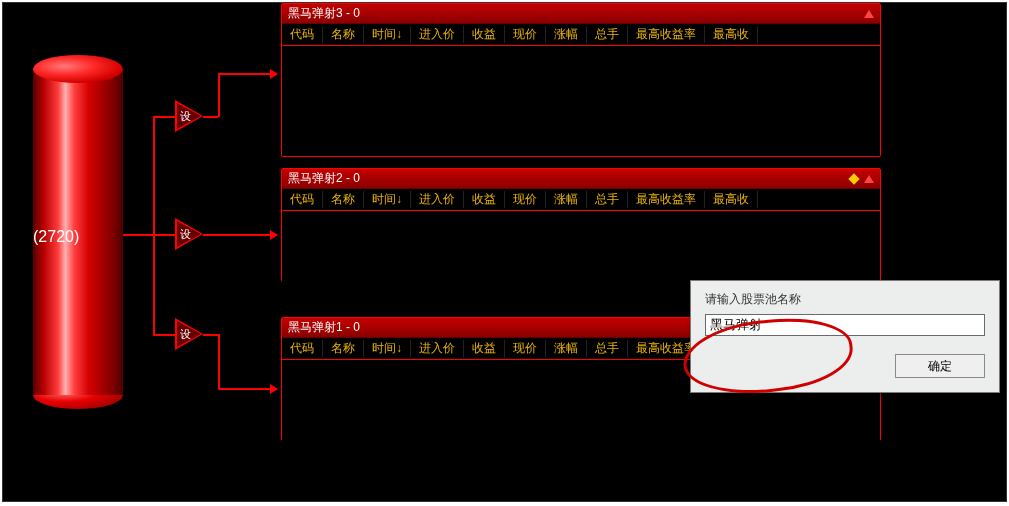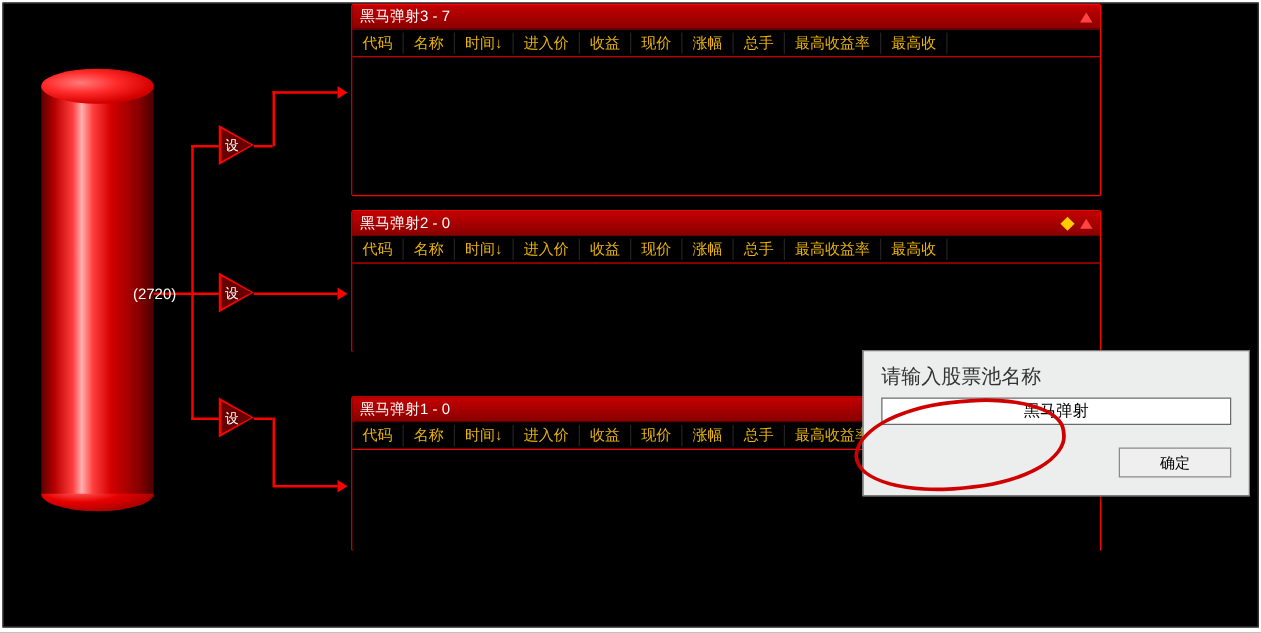--- a/index.html
+++ b/index.html
@@ -5,21 +5,21 @@
   * { box-sizing: border-box; margin: 0; padding: 0; }
   html, body { width: 1009px; height: 506px; background: #fff; font-family: "Microsoft YaHei", Arial, sans-serif; font-size: 12px; color: #fff; overflow: hidden; }
   .stage { position: relative; width: 1005px; height: 500px; margin: 2px; background: #000; border: 1px solid #333; }
 
   
   .cyl-top, .cyl-bot { position: absolute; left: 30px; width: 90px; height: 28px; border-radius: 50%; }
   .cyl-top { top: 52px; background: radial-gradient(ellipse at 35% 40%, #ff7a7a 0%, #ff2b2b 35%, #d40000 70%, #8a0000 100%); z-index: 3; }
   .cyl-bot { top: 378px; background: radial-gradient(ellipse at 35% 40%, #ff6a6a 0%, #e80000 40%, #a00000 80%, #660000 100%); z-index: 1; }
   .cyl-body { position: absolute; left: 30px; top: 66px; width: 90px; height: 326px; z-index: 2;
     background: linear-gradient(90deg, #5a0000 0%, #b80000 12%, #ff3d3d 28%, #ffb0b0 36%, #ff3d3d 46%, #d40000 62%, #8a0000 86%, #4d0000 100%); }
-  .cyl-label { position: absolute; left: 30px; top: 225px; width: 108px; text-align: right; color: #fff; z-index: 4; font-size: 12px; }
+  .cyl-label { position: absolute; left: 30px; top: 225px; width: 108px; text-align: left; color: #fff; z-index: 4; font-size: 16px; }
 
   
   .wire { position: absolute; background: #ff0000; z-index: 0; }
   .wire.h { height: 2px; }
   .wire.v { width: 2px; }
   .arrowR { position: absolute; width: 0; height: 0; border-left: 8px solid #ff0000; border-top: 5px solid transparent; border-bottom: 5px solid transparent; }
 
   
   .tri { position: absolute; width: 0; height: 0; border-left: 28px solid #ff0000; border-top: 16px solid transparent; border-bottom: 16px solid transparent; z-index: 2; }
   .tri-inner { position: absolute; width: 0; height: 0; border-left: 24px solid #660000; border-top: 13px solid transparent; border-bottom: 13px solid transparent; z-index: 3; }
@@ -33,22 +33,22 @@
   .arrowUp { width: 0; height: 0; border-left: 5px solid transparent; border-right: 5px solid transparent; border-bottom: 8px solid #ff4444; display: inline-block; }
   .panel .cols { display: flex; height: 22px; align-items: center; background: #000; color: #eab308; border-bottom: 1px solid #ff0000; font-size: 12px; white-space: nowrap; overflow: hidden; }
   .panel .cols span { padding: 0 8px; border-right: 1px solid #222; }
   .panel .body { background: #000; }
 
   
   .dlg { position: absolute; left: 687px; top: 277px; width: 310px; background: #eceeee; color: #000; border: 1px solid #7a7a7a; z-index: 50; box-shadow: 2px 2px 6px rgba(0,0,0,.4); }
   .dlg .bar { display: flex; align-items: center; justify-content: space-between; height: 26px; padding: 0 8px; background: linear-gradient(#8a1010,#5a0a0a); color: #fff; }
   .dlg .bar .x { width: 30px; height: 20px; text-align: center; line-height: 18px; background: rgba(255,255,255,.0); color: #fff; font-size: 14px; cursor: pointer; }
   .dlg .content { padding: 10px 14px 14px 14px; }
-  .dlg label { display: block; font-size: 16px; margin-bottom: 6px; color: #333; }
-  .dlg input[type=text] { width: 280px; height: 22px; border: 1px solid #6a6a6a; padding: 2px 4px; font-size: 13px; text-align: center; }
+  .dlg label { display: block; font-size: 12px; margin-bottom: 6px; color: #333; }
+  .dlg input[type=text] { width: 280px; height: 22px; border: 1px solid #6a6a6a; padding: 2px 4px; font-size: 13px; }
   .dlg .btnrow { text-align: right; margin-top: 18px; }
   .dlg button { width: 90px; height: 24px; background: #efefef; border: 1px solid #8a8a8a; font-size: 12px; cursor: pointer; }
 
   
   .scribble { position: absolute; left: 680px; top: 317px; width: 170px; height: 72px; border: 3px solid #d00000; border-radius: 50% 50% 48% 52% / 55% 48% 52% 50%; transform: rotate(-6deg); z-index: 60; pointer-events: none; }
 </style>
 </head>
 <body>
 
 <div class="stage">
@@ -82,21 +82,21 @@
   <div class="tri" style="left:172px; top:315px;"></div>
   <div class="tri-inner" style="left:174px; top:318px;"></div>
   <div class="tri-txt" style="left:177px; top:324px;">设</div>
   <div class="wire v" style="left:215px; top:331px; height:54px;"></div>
   <div class="wire h" style="left:215px; top:385px; width:52px;"></div>
   <div class="arrowR" style="left:267px; top:381px;"></div>
   <div class="wire h" style="left:200px; top:331px; width:15px;"></div>
 
   <div class="panel" style="top:0px; height:154px;">
     <div class="title">
-      <span>黑马弹射3 - 7</span>
+      <span>黑马弹射3 - 0</span>
       <span class="rt">
         <span class="arrowUp"></span>
       </span>
     </div>
     <div class="cols">
       <span>代码</span>
       <span>名称</span>
       <span>时间↓</span>
       <span>进入价</span>
       <span>收益</span>

